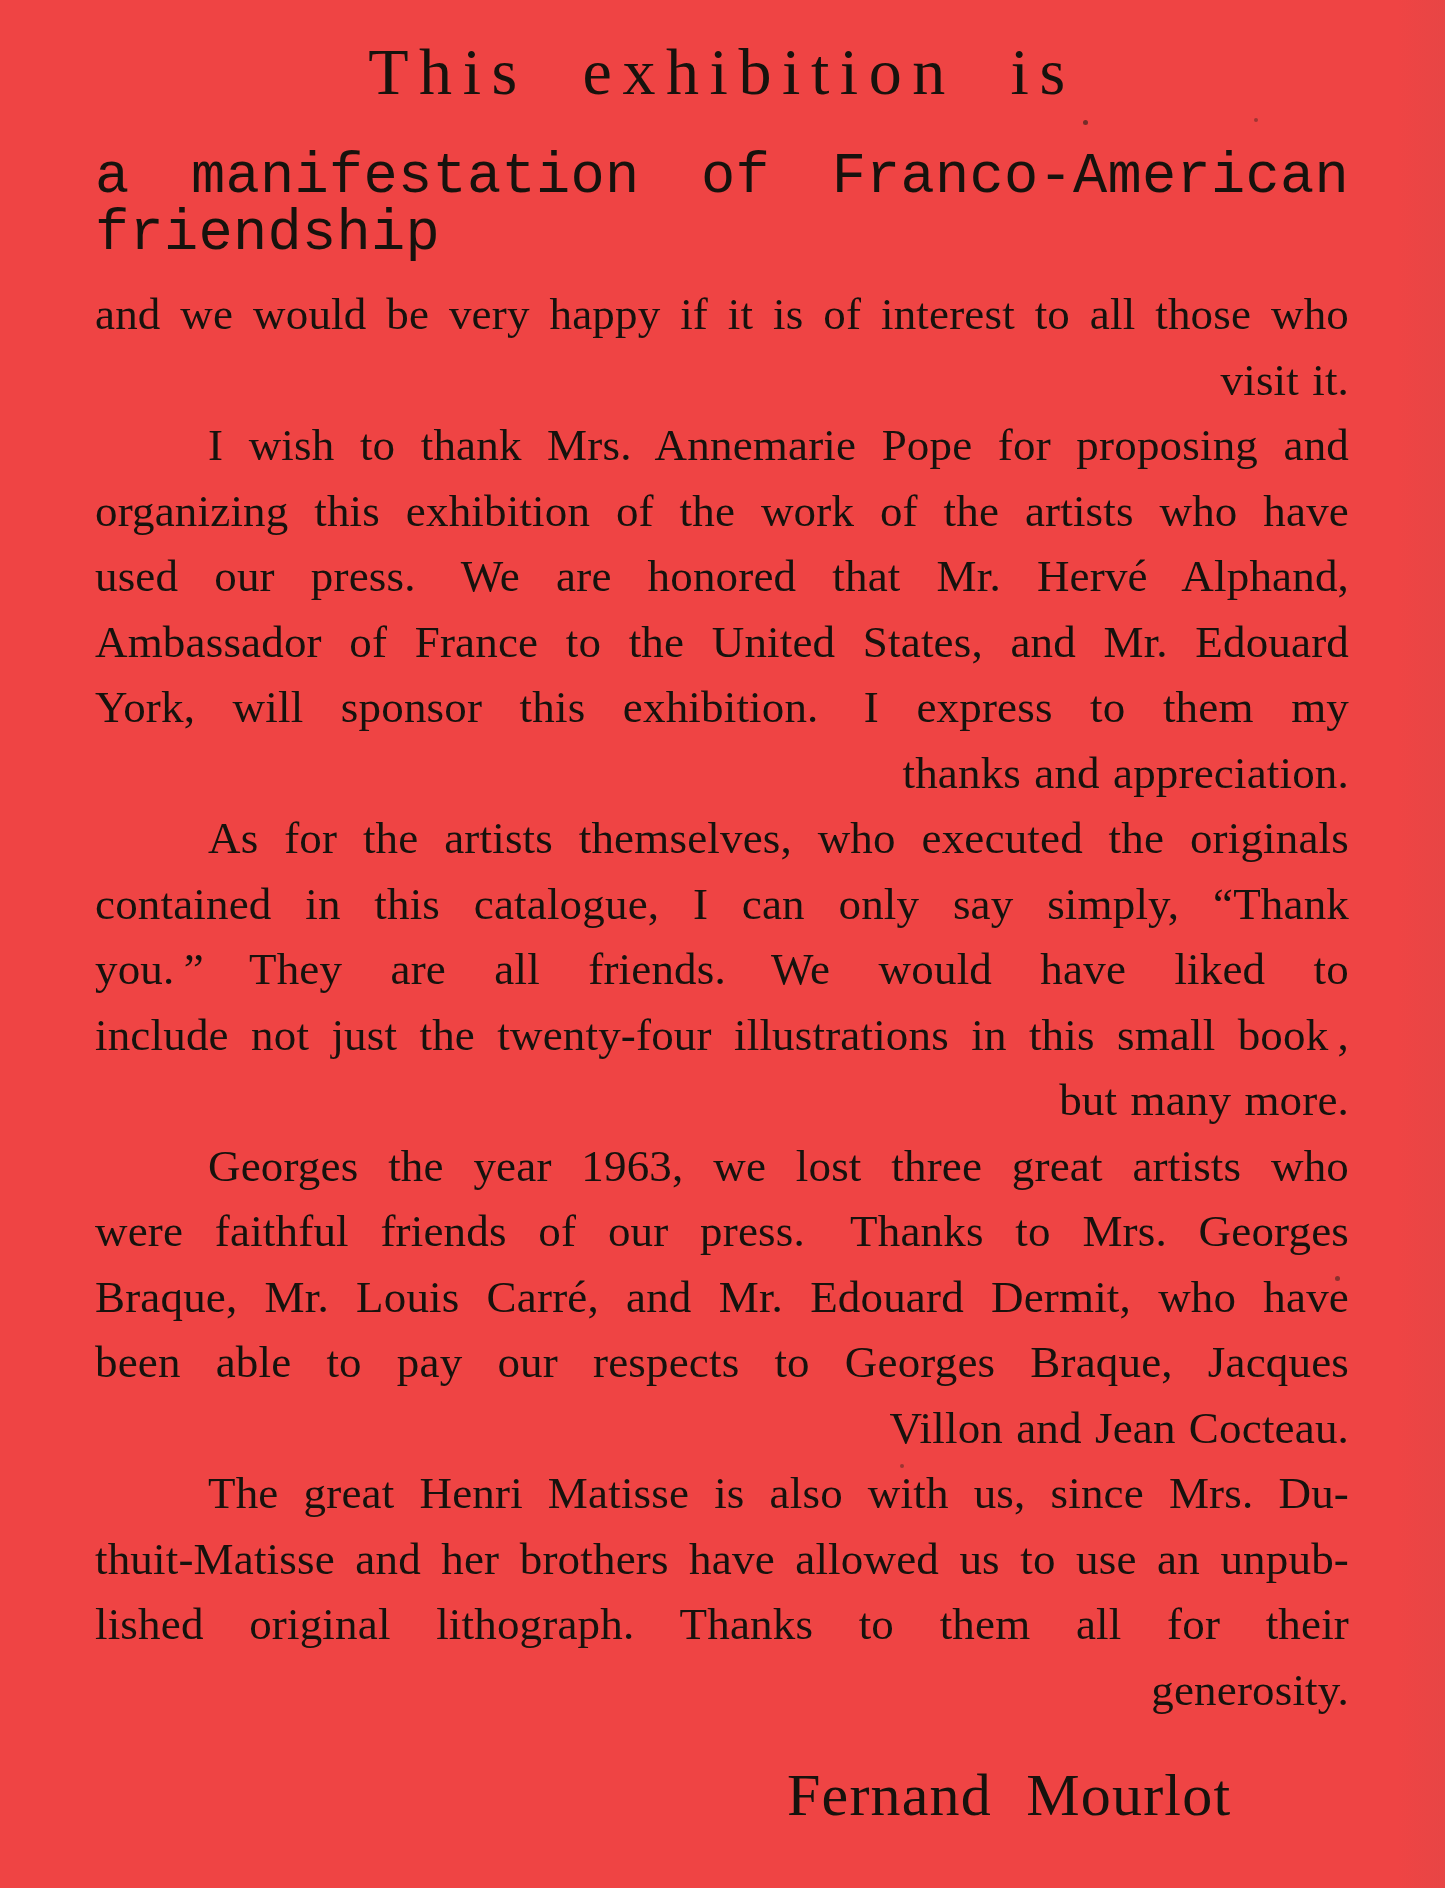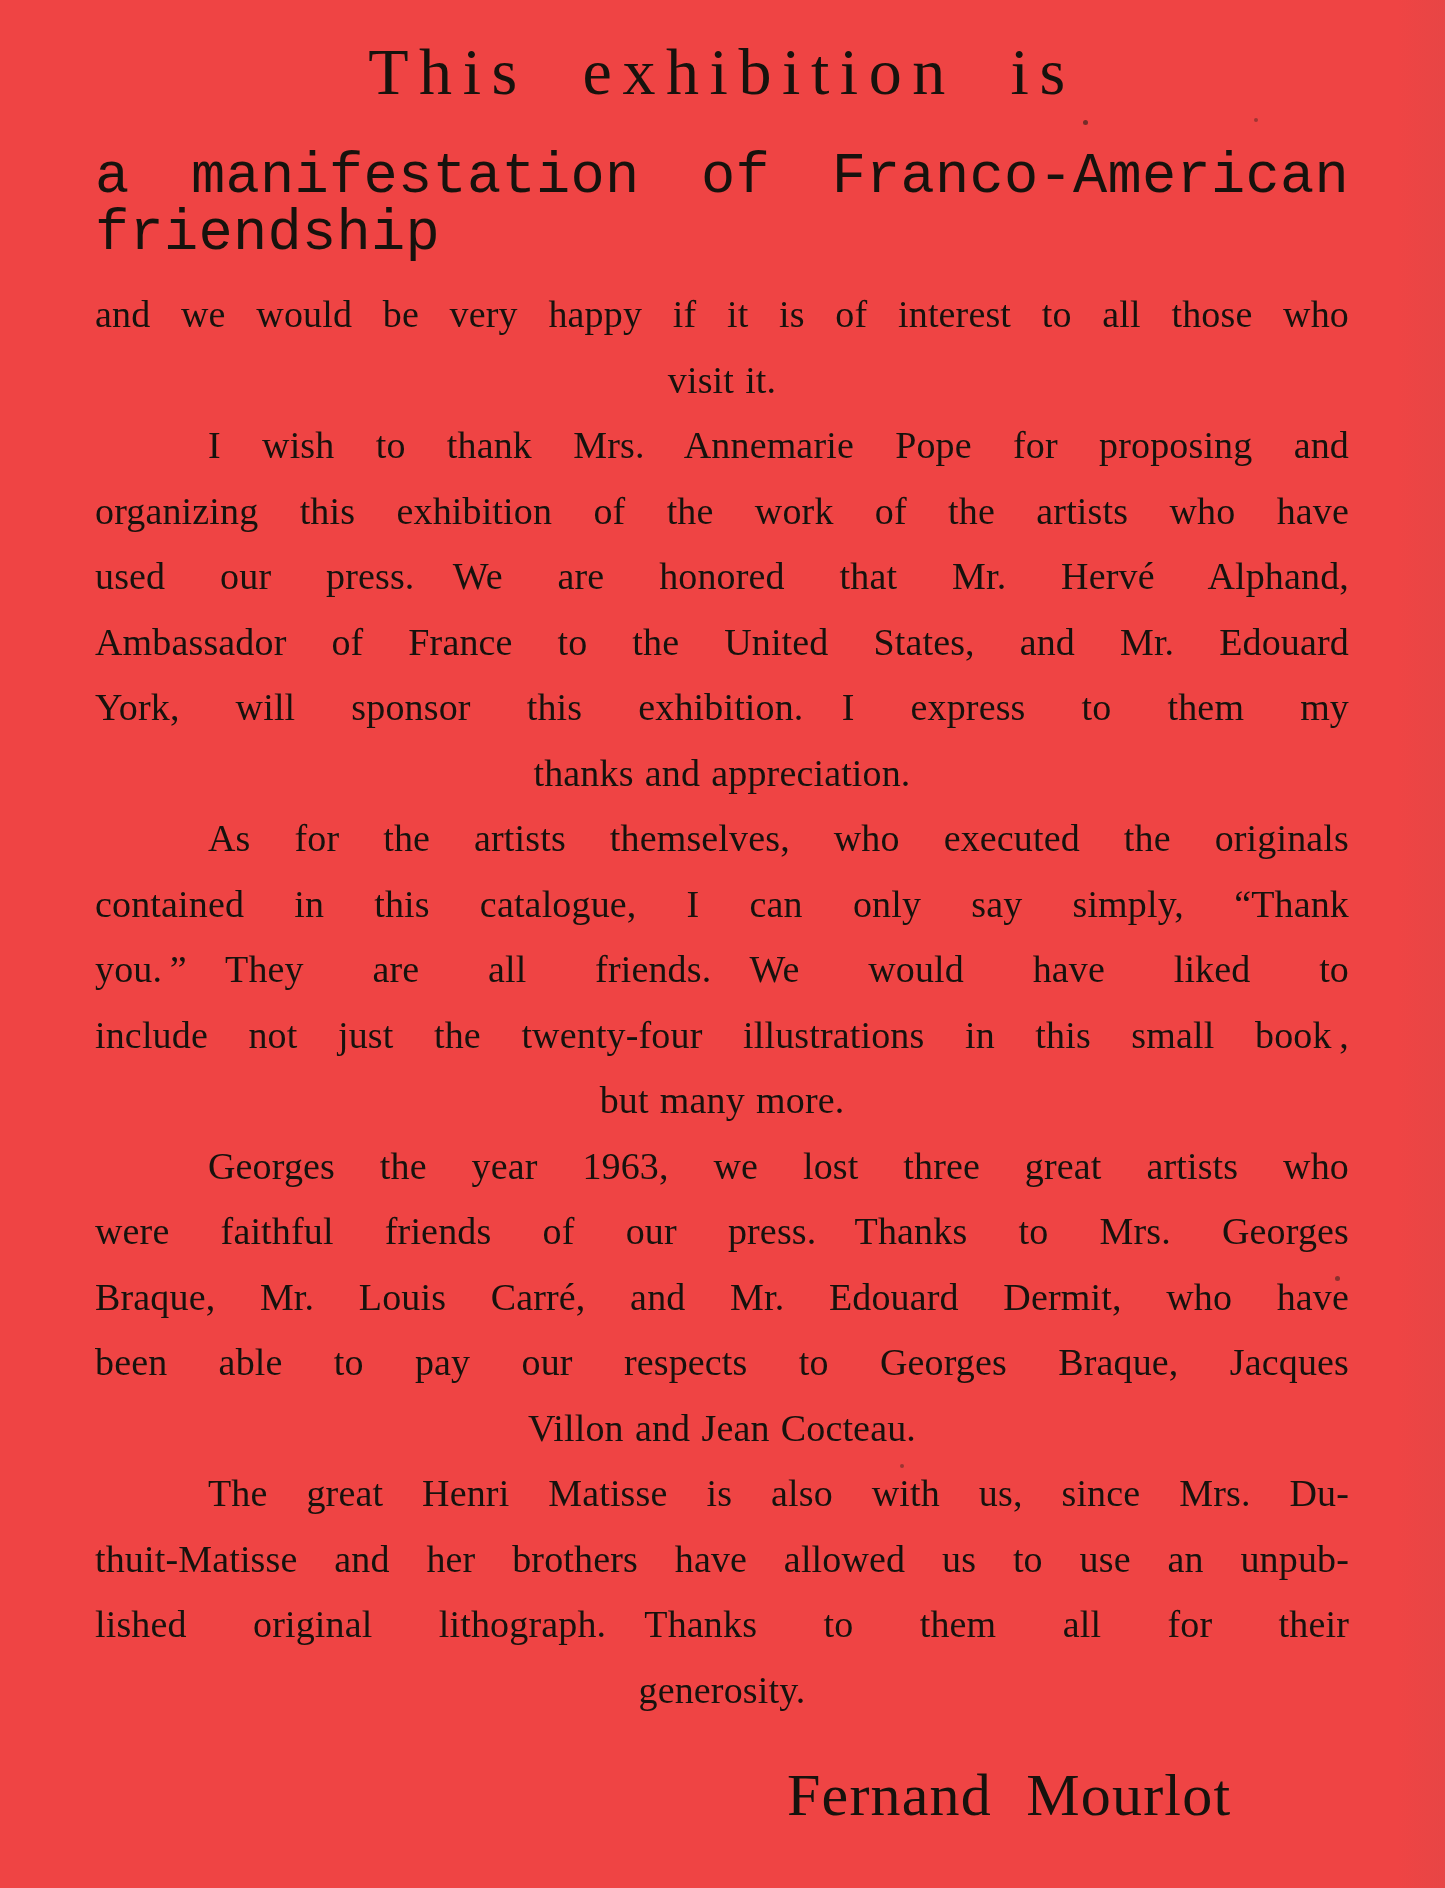--- a/index.html
+++ b/index.html
@@ -50,32 +50,32 @@
     text-align-last: justify;
     text-justify: inter-word;
     font-family: Liberation Mono, monospace;
   }
 
   .body-block {
     margin-top: 19px;
   }
 
   .line {
-    font-size: 38px;
+    font-size: 45px;
     line-height: 65.5px;
     height: 65.5px;
     letter-spacing: 0.004em;
     word-spacing: 0.04em;
   }
   .j {
     text-align: justify;
     text-align-last: justify;
     text-justify: inter-word;
   }
-  .last { text-align: center; }
+  .last { text-align: right; }
   .indent { padding-left: 113px; }
 
   .signature {
     margin-top: 42px;
     margin-left: 692px;
     font-size: 60px;
     line-height: 60px;
     letter-spacing: 0.02em;
     word-spacing: 0.3em;
     white-space: nowrap;

